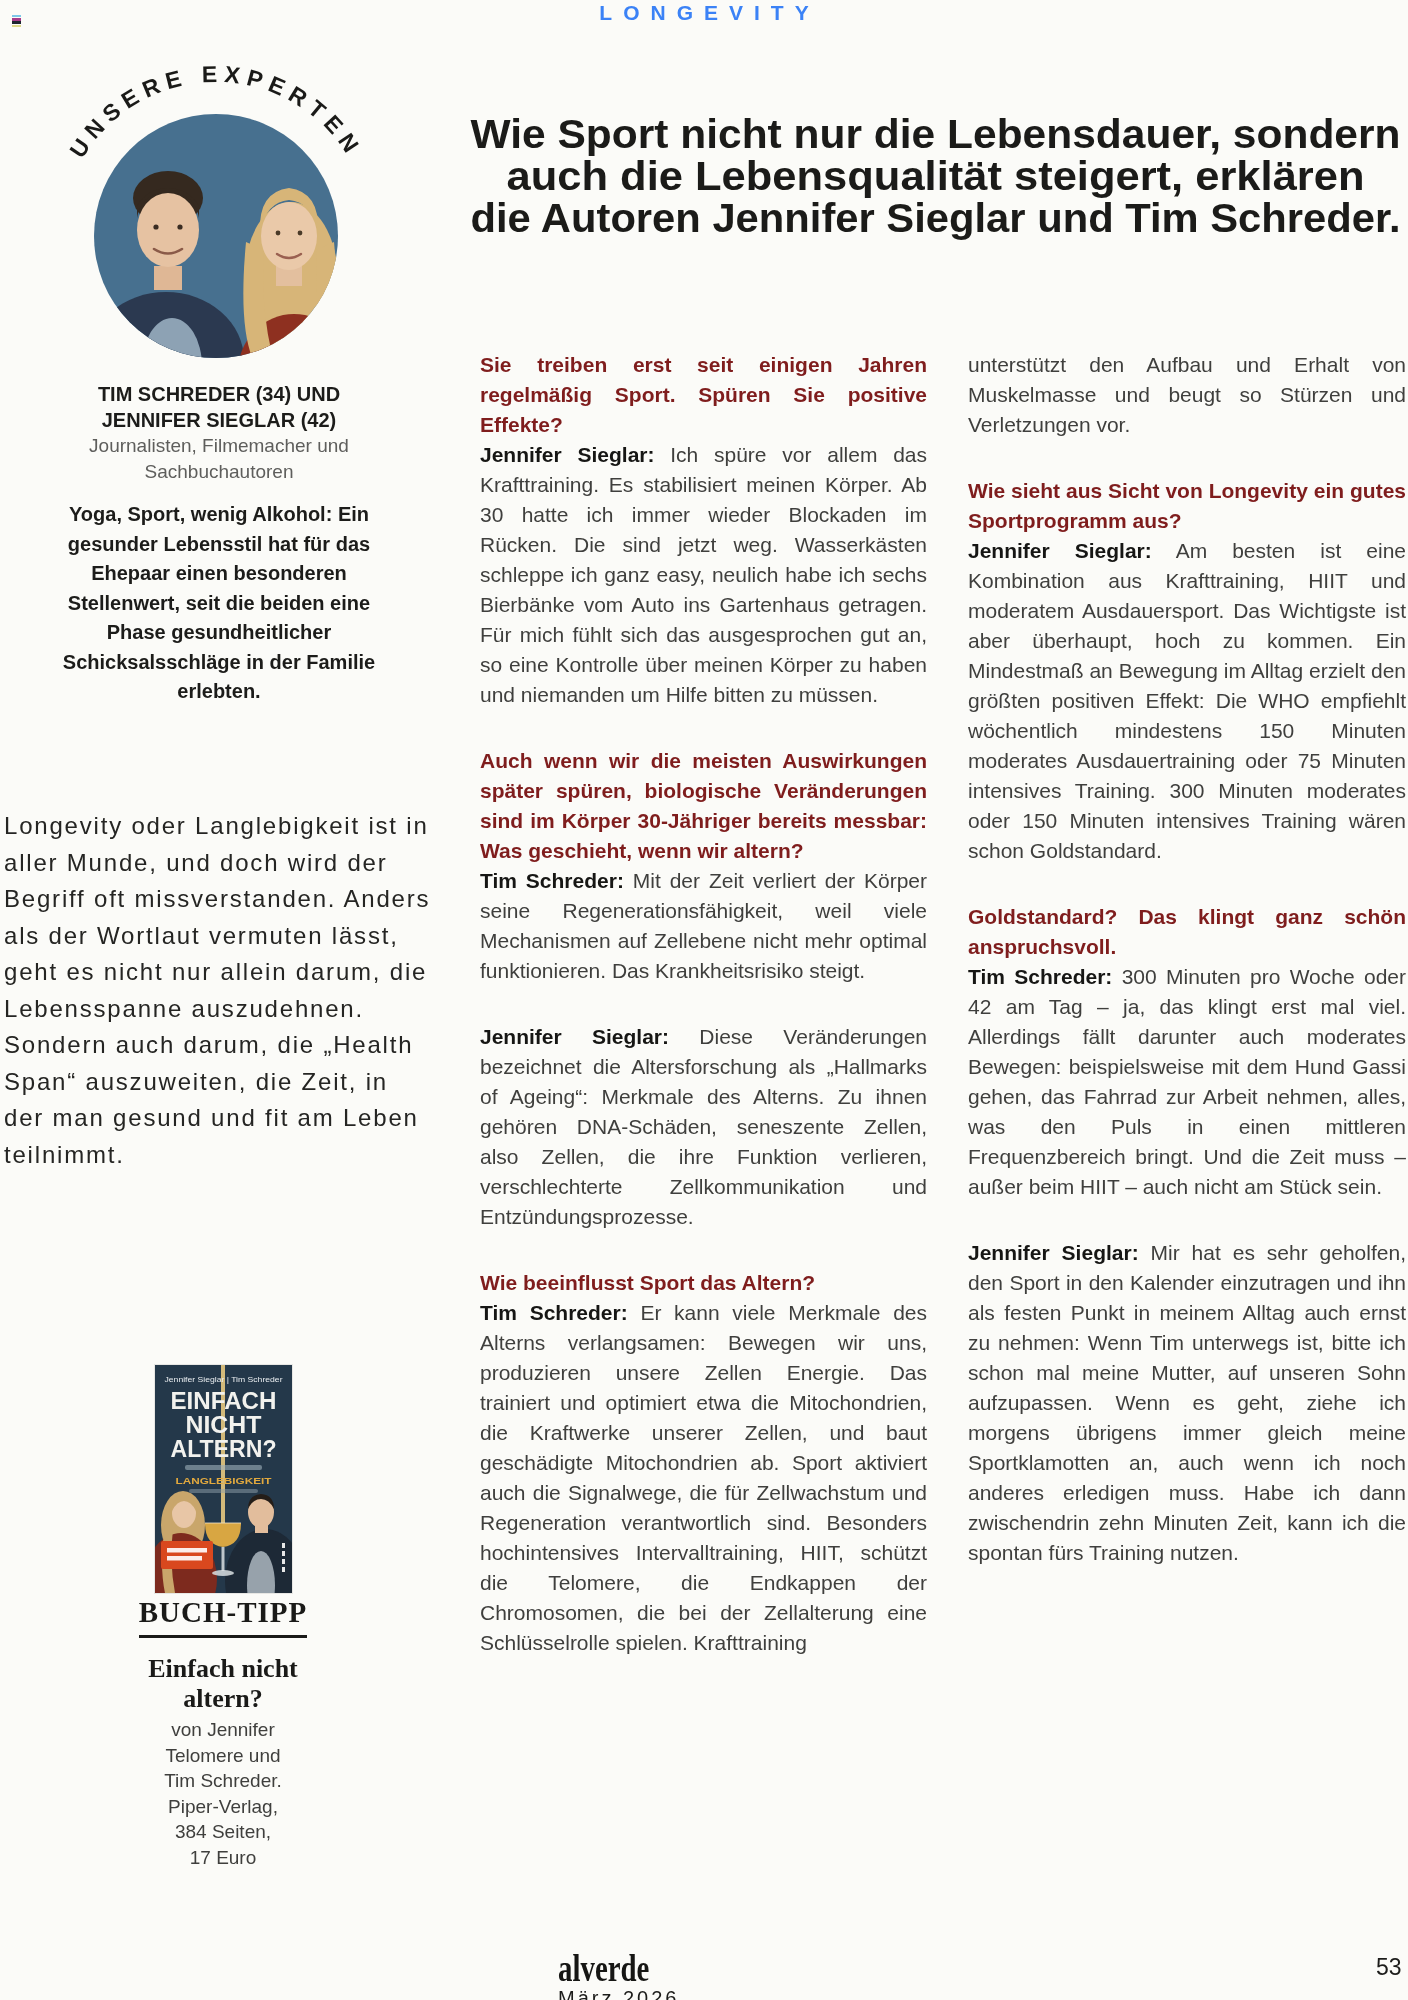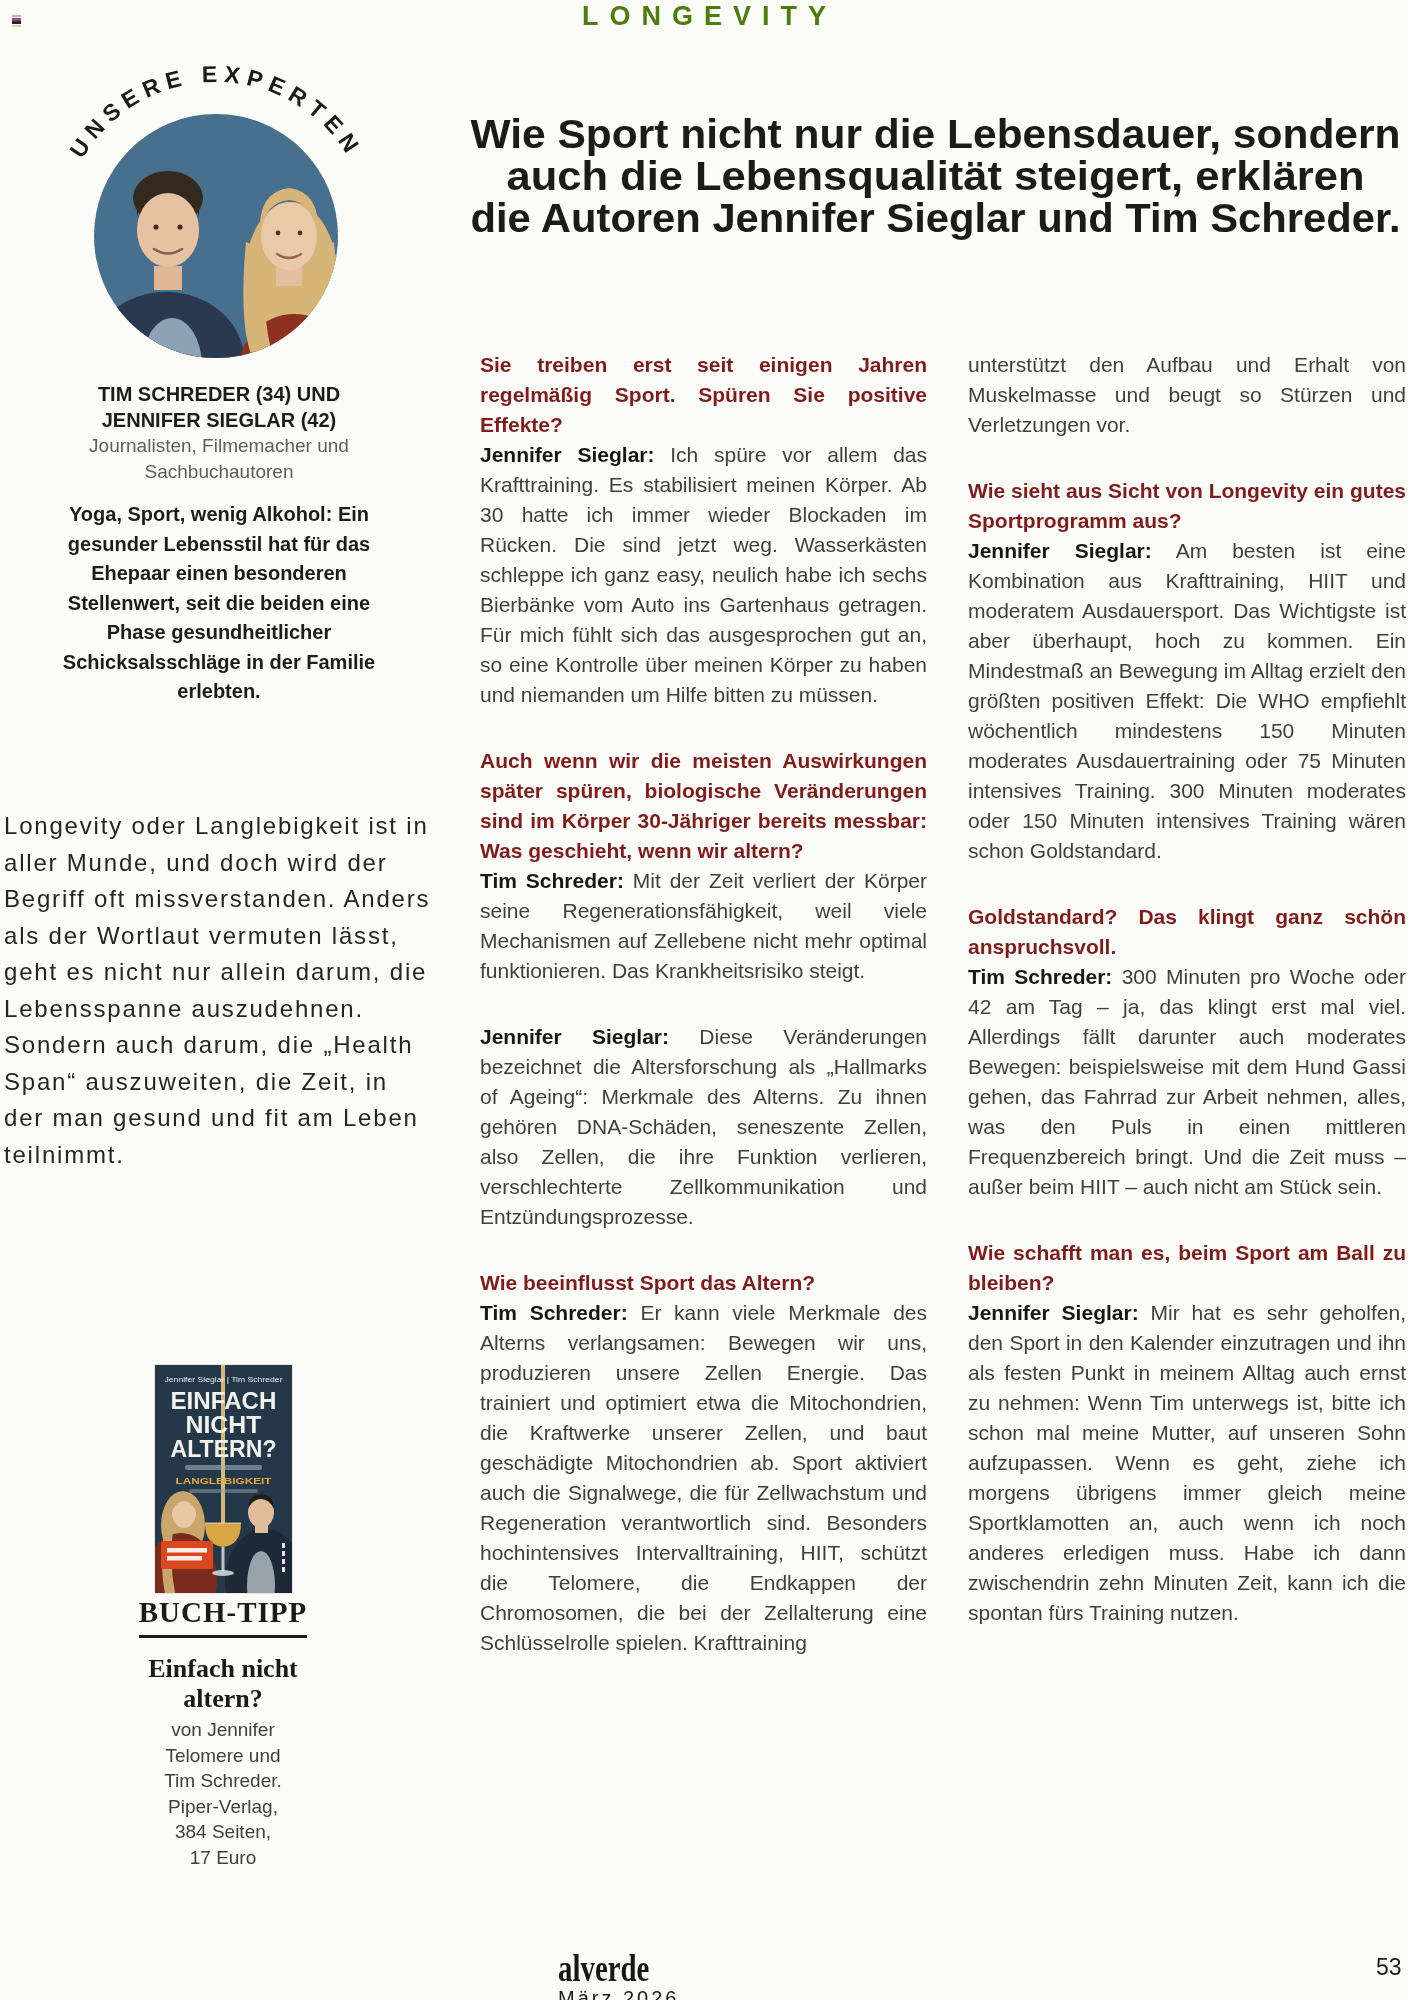--- a/index.html
+++ b/index.html
@@ -1,20 +1,20 @@
 <!DOCTYPE html>
 <html lang="de"><head>
 <meta charset="utf-8">
 <style>
   html,body{margin:0;padding:0;background:#d8d8d8;}
   .page{position:relative;width:1408px;height:2000px;margin:0 auto;background:#fbfbf8;
         font-family:"Liberation Sans",sans-serif;color:#3f3f3d;overflow:hidden;}
   
   .kicker{position:absolute;top:1px;left:0;width:100%;text-align:center;
-          font-size:27px;font-weight:600;letter-spacing:11px;text-indent:11px;color:#4d7c0f;}
+          font-size:21px;font-weight:600;letter-spacing:11px;text-indent:11px;color:#3b82f6;}
   .regmark{position:absolute;left:12px;top:15px;width:9px;}
   .regmark div{height:2.4px;margin-bottom:.8px;}
   .experts-svg{position:absolute;left:48px;top:28px;}
   .intro-svg{position:absolute;left:468px;top:110px;}
   
   .bio{position:absolute;left:60px;top:382px;width:318px;text-align:center;}
   .bio-names{font-size:20px;font-weight:700;line-height:25.5px;color:#1c1c1a;}
   .bio-roles{font-size:19px;line-height:25.5px;color:#5e5e5c;}
   .bio-text{margin-top:16px;font-size:20px;font-weight:700;line-height:29.5px;color:#1c1c1a;}
   .lead{position:absolute;left:4px;top:808px;width:432px;font-size:24px;line-height:36.5px;
@@ -181,21 +181,20 @@
     <p class="q">Wie beeinflusst Sport das Altern?</p>
     <p class="a"><span class="speaker">Tim Schreder:</span><span> Er kann viele Merkmale des Alterns verlangsamen: Bewegen wir uns, produzieren unsere Zellen Energie. Das trainiert und optimiert etwa die Mitochondrien, die Kraftwerke unserer Zellen, und baut geschädigte Mitochondrien ab. Sport aktiviert auch die Signalwege, die für Zellwachstum und Regeneration verantwortlich sind. Besonders hochintensives Intervalltraining, HIIT, schützt die Telomere, die Endkappen der Chromosomen, die bei der Zellalterung eine Schlüsselrolle spielen. Krafttraining</span></p>
   </div>
 
   <div class="col col2">
     <p class="cont">unterstützt den Aufbau und Erhalt von Muskelmasse und beugt so Stürzen und Verletzungen vor.</p>
     <p class="q">Wie sieht aus Sicht von Longevity ein gutes Sportprogramm aus?</p>
     <p class="a"><span class="speaker">Jennifer Sieglar:</span><span> Am besten ist eine Kombination aus Krafttraining, HIIT und moderatem Ausdauersport. Das Wichtigste ist aber überhaupt, hoch zu kommen. Ein Mindestmaß an Bewegung im Alltag erzielt den größten positiven Effekt: Die WHO empfiehlt wöchentlich mindestens 150 Minuten moderates Ausdauertraining oder 75 Minuten intensives Training. 300 Minuten moderates oder 150 Minuten intensives Training wären schon Goldstandard.</span></p>
     <p class="q">Goldstandard? Das klingt ganz schön anspruchsvoll.</p>
     <p class="a"><span class="speaker">Tim Schreder:</span><span> 300 Minuten pro Woche oder 42 am Tag – ja, das klingt erst mal viel. Allerdings fällt darunter auch moderates Bewegen: beispielsweise mit dem Hund Gassi gehen, das Fahrrad zur Arbeit nehmen, alles, was den Puls in einen mittleren Frequenzbereich bringt. Und die Zeit muss – außer beim HIIT – auch nicht am Stück sein.</span></p>
-    <p class="q">Wie schafft man es, beim Sport am Ball zu bleiben?</p>
     <p class="a"><span class="speaker">Jennifer Sieglar:</span><span> Mir hat es sehr geholfen, den Sport in den Kalender einzutragen und ihn als festen Punkt in meinem Alltag auch ernst zu nehmen: Wenn Tim unterwegs ist, bitte ich schon mal meine Mutter, auf unseren Sohn aufzupassen. Wenn es geht, ziehe ich morgens übrigens immer gleich meine Sportklamotten an, auch wenn ich noch anderes erledigen muss. Habe ich dann zwischendrin zehn Minuten Zeit, kann ich die spontan fürs Training nutzen.</span></p>
   </div>
 
   <div class="footer-left">
     <span class="logo">alverde</span>
     <span class="issue">März 2026</span>
   </div>
   <div class="pagenum">53</div>
 
 </div>

